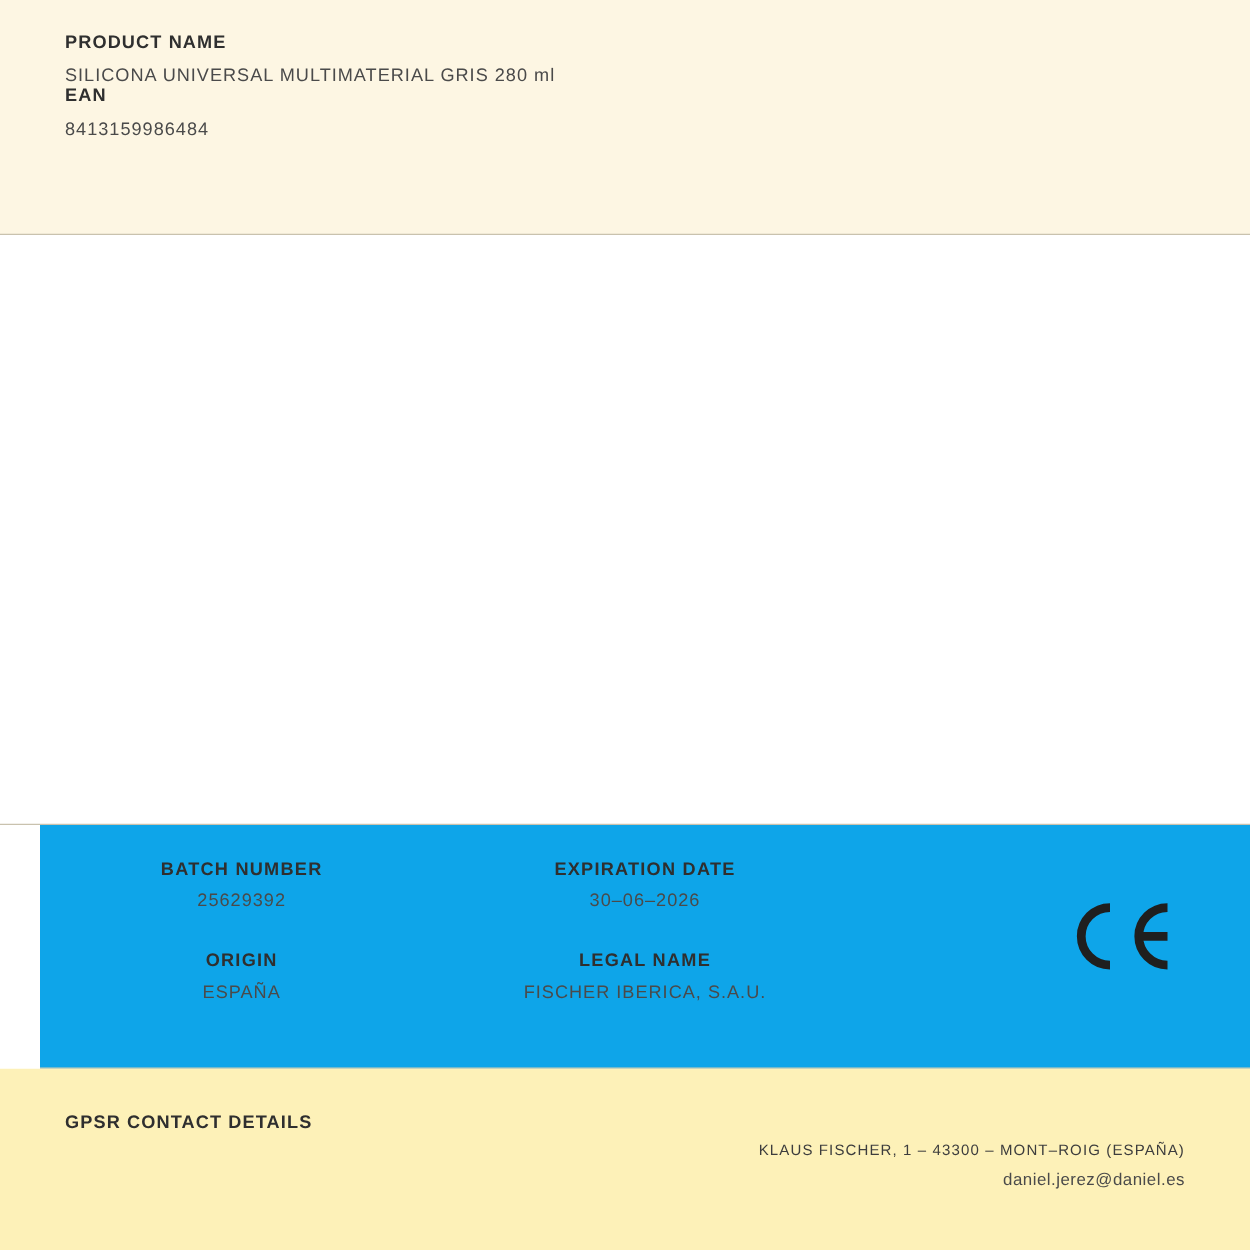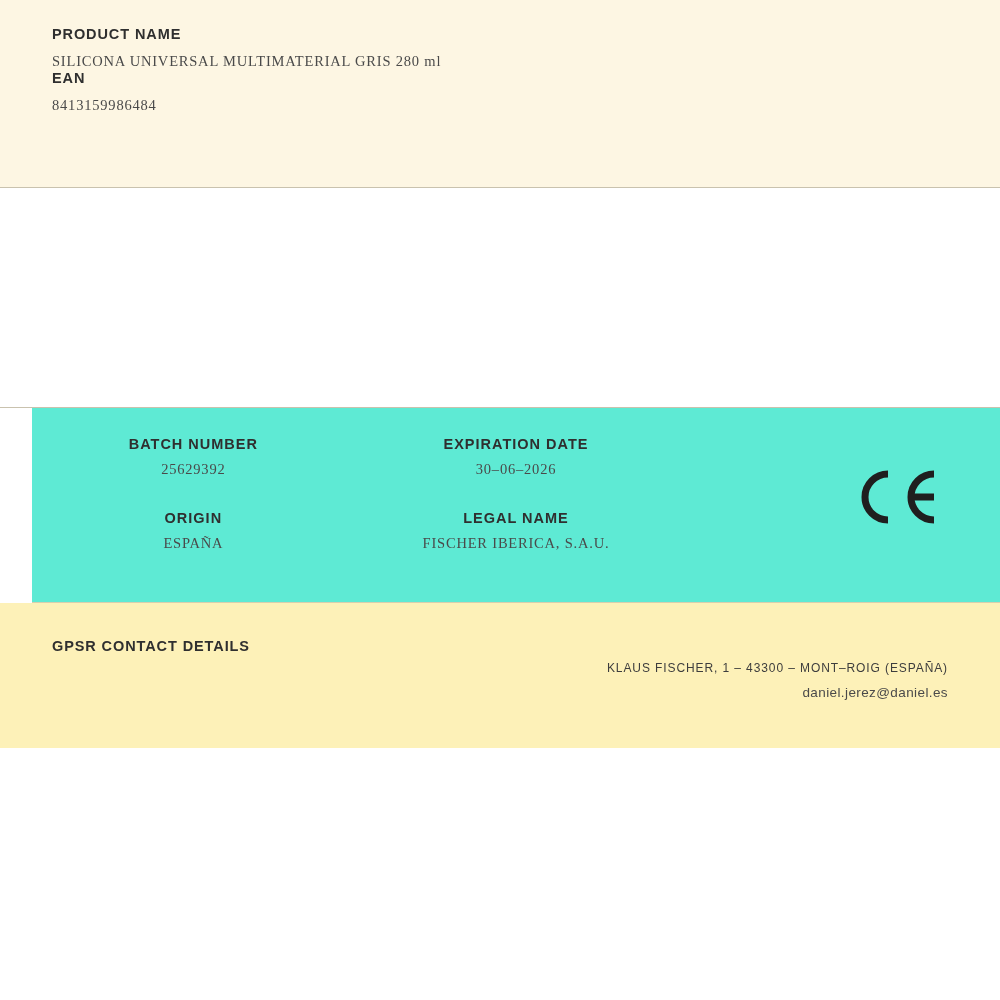--- a/index.html
+++ b/index.html
@@ -10,21 +10,21 @@
     width: 1000px;
     height: 1000px;
     background: #ffffff;
     font-family: "Liberation Sans", sans-serif;
     color: #3b3b3b;
     overflow: hidden;
   }
   .sheet {
     position: relative;
     width: 1000px;
-    height: 748px;
+    height: 1000px;
     display: flex;
     flex-direction: column;
   }
 
   
   .top-block {
     background: #fdf6e3;
     padding: 26px 0 28px 52px;
     box-sizing: border-box;
     border-bottom: 1px solid #c9c2ae;
@@ -36,36 +36,35 @@
     letter-spacing: 0.9px;
     color: #2f2f2f;
     text-transform: uppercase;
     margin: 0 0 11px 0;
   }
   .field-value {
     font-size: 14.5px;
     letter-spacing: 0.8px;
     color: #4a4a4a;
     margin: 0;
-    font-family: Liberation Serif, serif;
   }
   .field-group + .field-group {
   }
 
   
   .image-area {
     flex: 1 1 auto;
     background: #ffffff;
     border-bottom: 1px solid #c9c2ae;
     position: relative;
   }
 
   
   .info-block {
-    background: #5eead4;
+    background: #0ea5e9;
     height: 195px;
     box-sizing: border-box;
     position: relative;
     border-bottom: 1px solid #d8cfae;
     padding-top: 28px;
     margin-left: 32px;
   }
   .info-grid {
     display: grid;
     grid-template-columns: 1fr 1fr 1fr;

